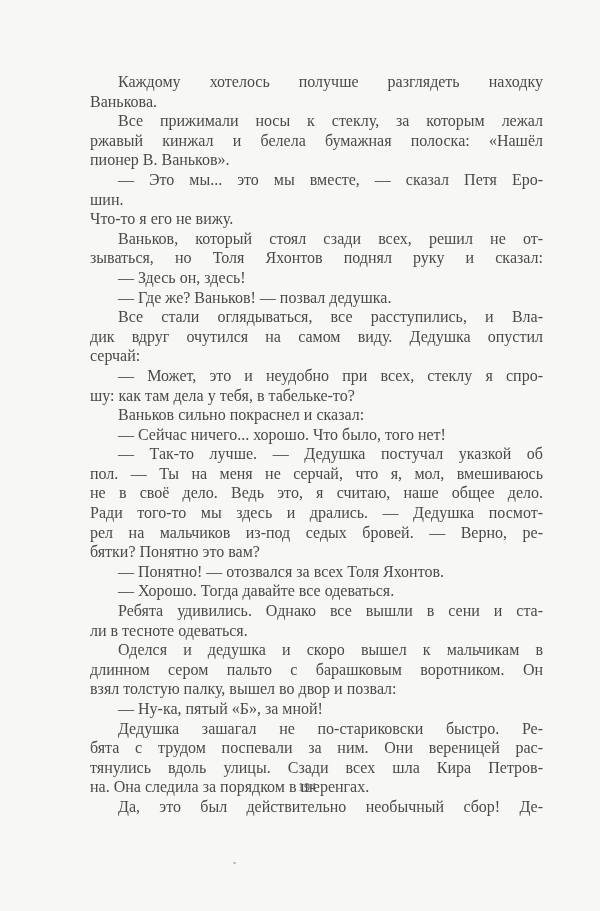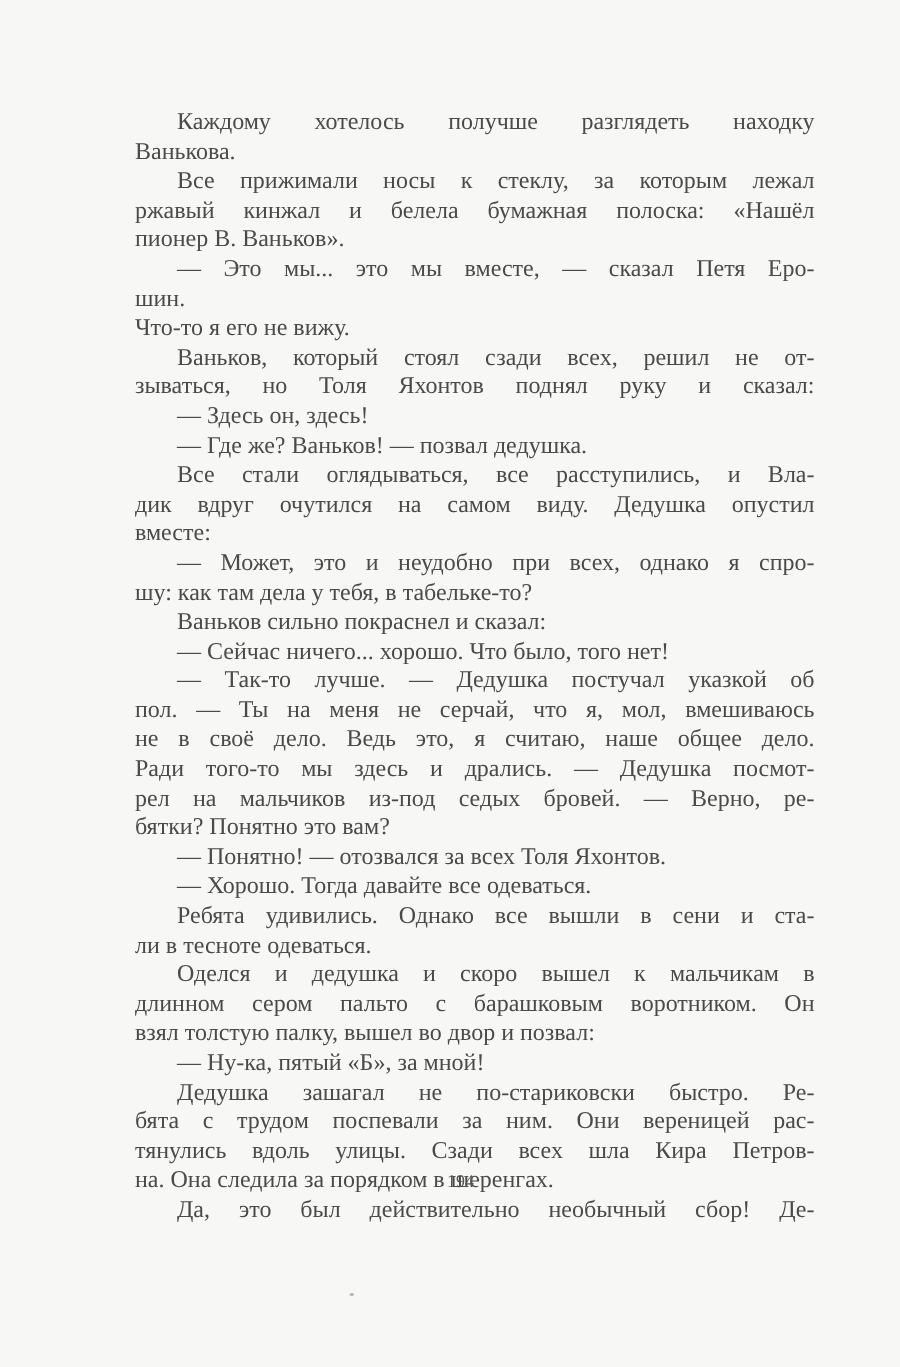--- a/index.html
+++ b/index.html
@@ -55,22 +55,22 @@
     <div class="line last">пионер В. Ваньков».</div>
     <div class="line indent">— Это мы... это мы вместе, — сказал Петя Еро-</div>
     <div class="line last">шин.</div>
     <div class="line last">Что-то я его не вижу.</div>
     <div class="line indent">Ваньков, который стоял сзади всех, решил не от-</div>
     <div class="line">зываться, но Толя Яхонтов поднял руку и сказал:</div>
     <div class="line indent last">— Здесь он, здесь!</div>
     <div class="line indent last">— Где же? Ваньков! — позвал дедушка.</div>
     <div class="line indent">Все стали оглядываться, все расступились, и Вла-</div>
     <div class="line">дик вдруг очутился на самом виду. Дедушка опустил</div>
-    <div class="line last">вместе:</div>
-    <div class="line indent">— Может, это и неудобно при всех, однако я спро-</div>
+    <div class="line last">серчай:</div>
+    <div class="line indent">— Может, это и неудобно при всех, стеклу я спро-</div>
     <div class="line last">шу: как там дела у тебя, в табельке-то?</div>
     <div class="line indent last">Ваньков сильно покраснел и сказал:</div>
     <div class="line indent last">— Сейчас ничего... хорошо. Что было, того нет!</div>
     <div class="line indent">— Так-то лучше. — Дедушка постучал указкой об</div>
     <div class="line">пол. — Ты на меня не серчай, что я, мол, вмешиваюсь</div>
     <div class="line">не в своё дело. Ведь это, я считаю, наше общее дело.</div>
     <div class="line">Ради того-то мы здесь и дрались. — Дедушка посмот-</div>
     <div class="line">рел на мальчиков из-под седых бровей. — Верно, ре-</div>
     <div class="line last">бятки? Понятно это вам?</div>
     <div class="line indent last">— Понятно! — отозвался за всех Толя Яхонтов.</div>

